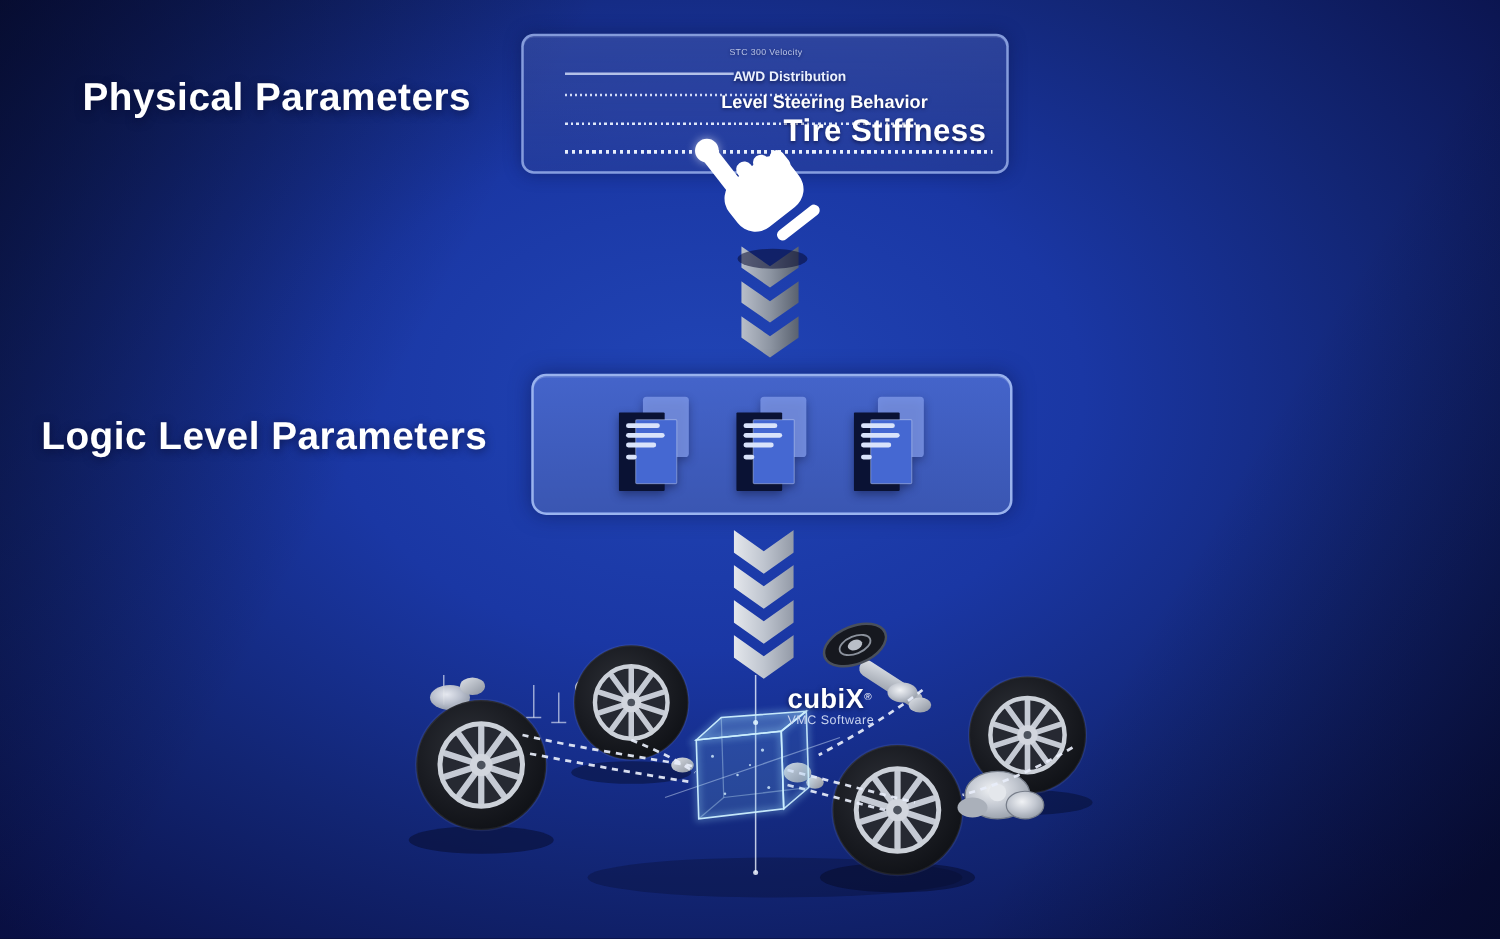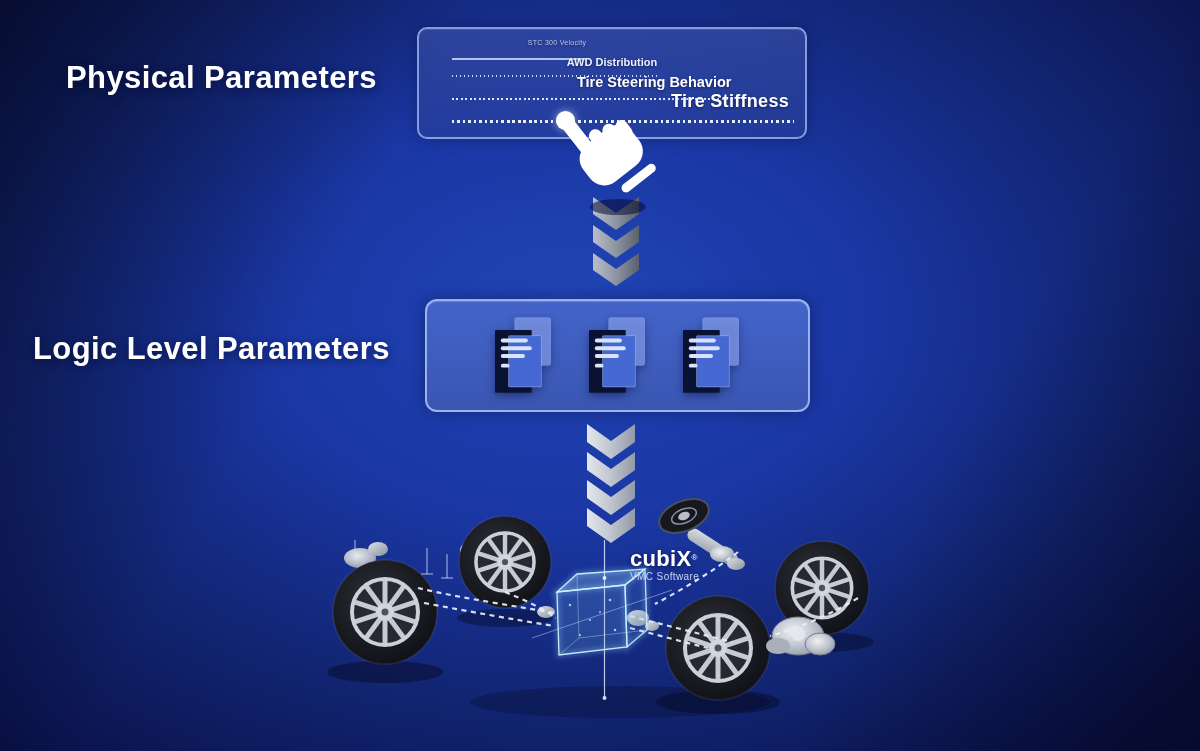--- a/index.html
+++ b/index.html
@@ -18,26 +18,26 @@
   .heading.physical{left:66px;top:60px;}
   .heading.logic{left:33px;top:331px;}
 
   
   .panel-physical{
     position:absolute;left:417px;top:27px;width:386px;height:108px;
     border:2px solid rgba(150,173,232,.85);border-radius:10px;
     background:linear-gradient(180deg, rgba(64,86,172,.55), rgba(46,66,148,.42));
     box-shadow:0 0 14px rgba(12,20,70,.45), inset 0 1px 0 rgba(255,255,255,.12);
   }
-  .slider-label{position:absolute;color:#fff;font-weight:700;white-space:nowrap;text-align:center;
+  .slider-label{position:absolute;color:#fff;font-weight:700;white-space:nowrap;text-align:right;
     text-shadow:0 1px 3px rgba(8,12,50,.6);}
   .slider-label.xs{top:10px;left:53px;width:170px;font-size:7px;font-weight:400;opacity:.85;letter-spacing:.3px;color:#d5ddf5;}
   .slider-label.sm{top:27px;left:128px;width:130px;font-size:11px;color:#eaf0fd;}
   .slider-label.md{top:45px;left:158px;width:150px;font-size:14.5px;}
-  .slider-label.lg{top:62px;right:16px;text-align:right;font-size:18px;letter-spacing:.3px;margin-left:36px;}
+  .slider-label.lg{top:62px;right:16px;text-align:right;font-size:25px;letter-spacing:.3px;margin-left:36px;}
   .slider-track{position:absolute;left:33px;}
   .track-1{top:29px;width:135px;height:1.5px;background:rgba(205,216,246,.85);}
   .track-2{top:46px;width:207px;height:1.5px;
     background:repeating-linear-gradient(90deg, rgba(225,234,255,.9) 0 1.5px, transparent 1.5px 4px);}
   .track-3{top:69px;width:283px;height:2px;
     background:repeating-linear-gradient(90deg, rgba(232,240,255,.95) 0 2px, transparent 2px 4.5px);}
   .track-4{top:91px;width:342px;height:2.5px;
     background:repeating-linear-gradient(90deg, rgba(238,244,255,.97) 0 2.5px, transparent 2.5px 5.5px);}
   .slider-handle{
     position:absolute;left:137px;top:82px;width:19px;height:19px;border-radius:50%;
@@ -72,21 +72,21 @@
 <div class="stage">
 
   <div class="heading logic">Logic Level Parameters</div>
   <div class="heading physical">Physical Parameters</div>
 
   <div class="panel-physical">
     <div class="slider-label xs">STC 300 Velocity</div>
     <div class="slider-track track-1"></div>
     <div class="slider-label sm">AWD Distribution</div>
     <div class="slider-track track-2"></div>
-    <div class="slider-label md">Tire Steering Behavior</div>
+    <div class="slider-label md">Level Steering Behavior</div>
     <div class="slider-track track-3"></div>
     <div class="slider-label lg">Tire Stiffness</div>
     <div class="slider-track track-4"></div>
     <div class="slider-handle"></div>
   </div>
 
   <svg class="hand" viewBox="0 0 140 115">
     <ellipse cx="78" cy="104" rx="28" ry="8" fill="rgba(7,11,50,.55)"></ellipse>
     <g transform="translate(24,16) rotate(-38)" fill="#fff">
       <rect x="-7" y="-2" width="14" height="48" rx="7"></rect>

